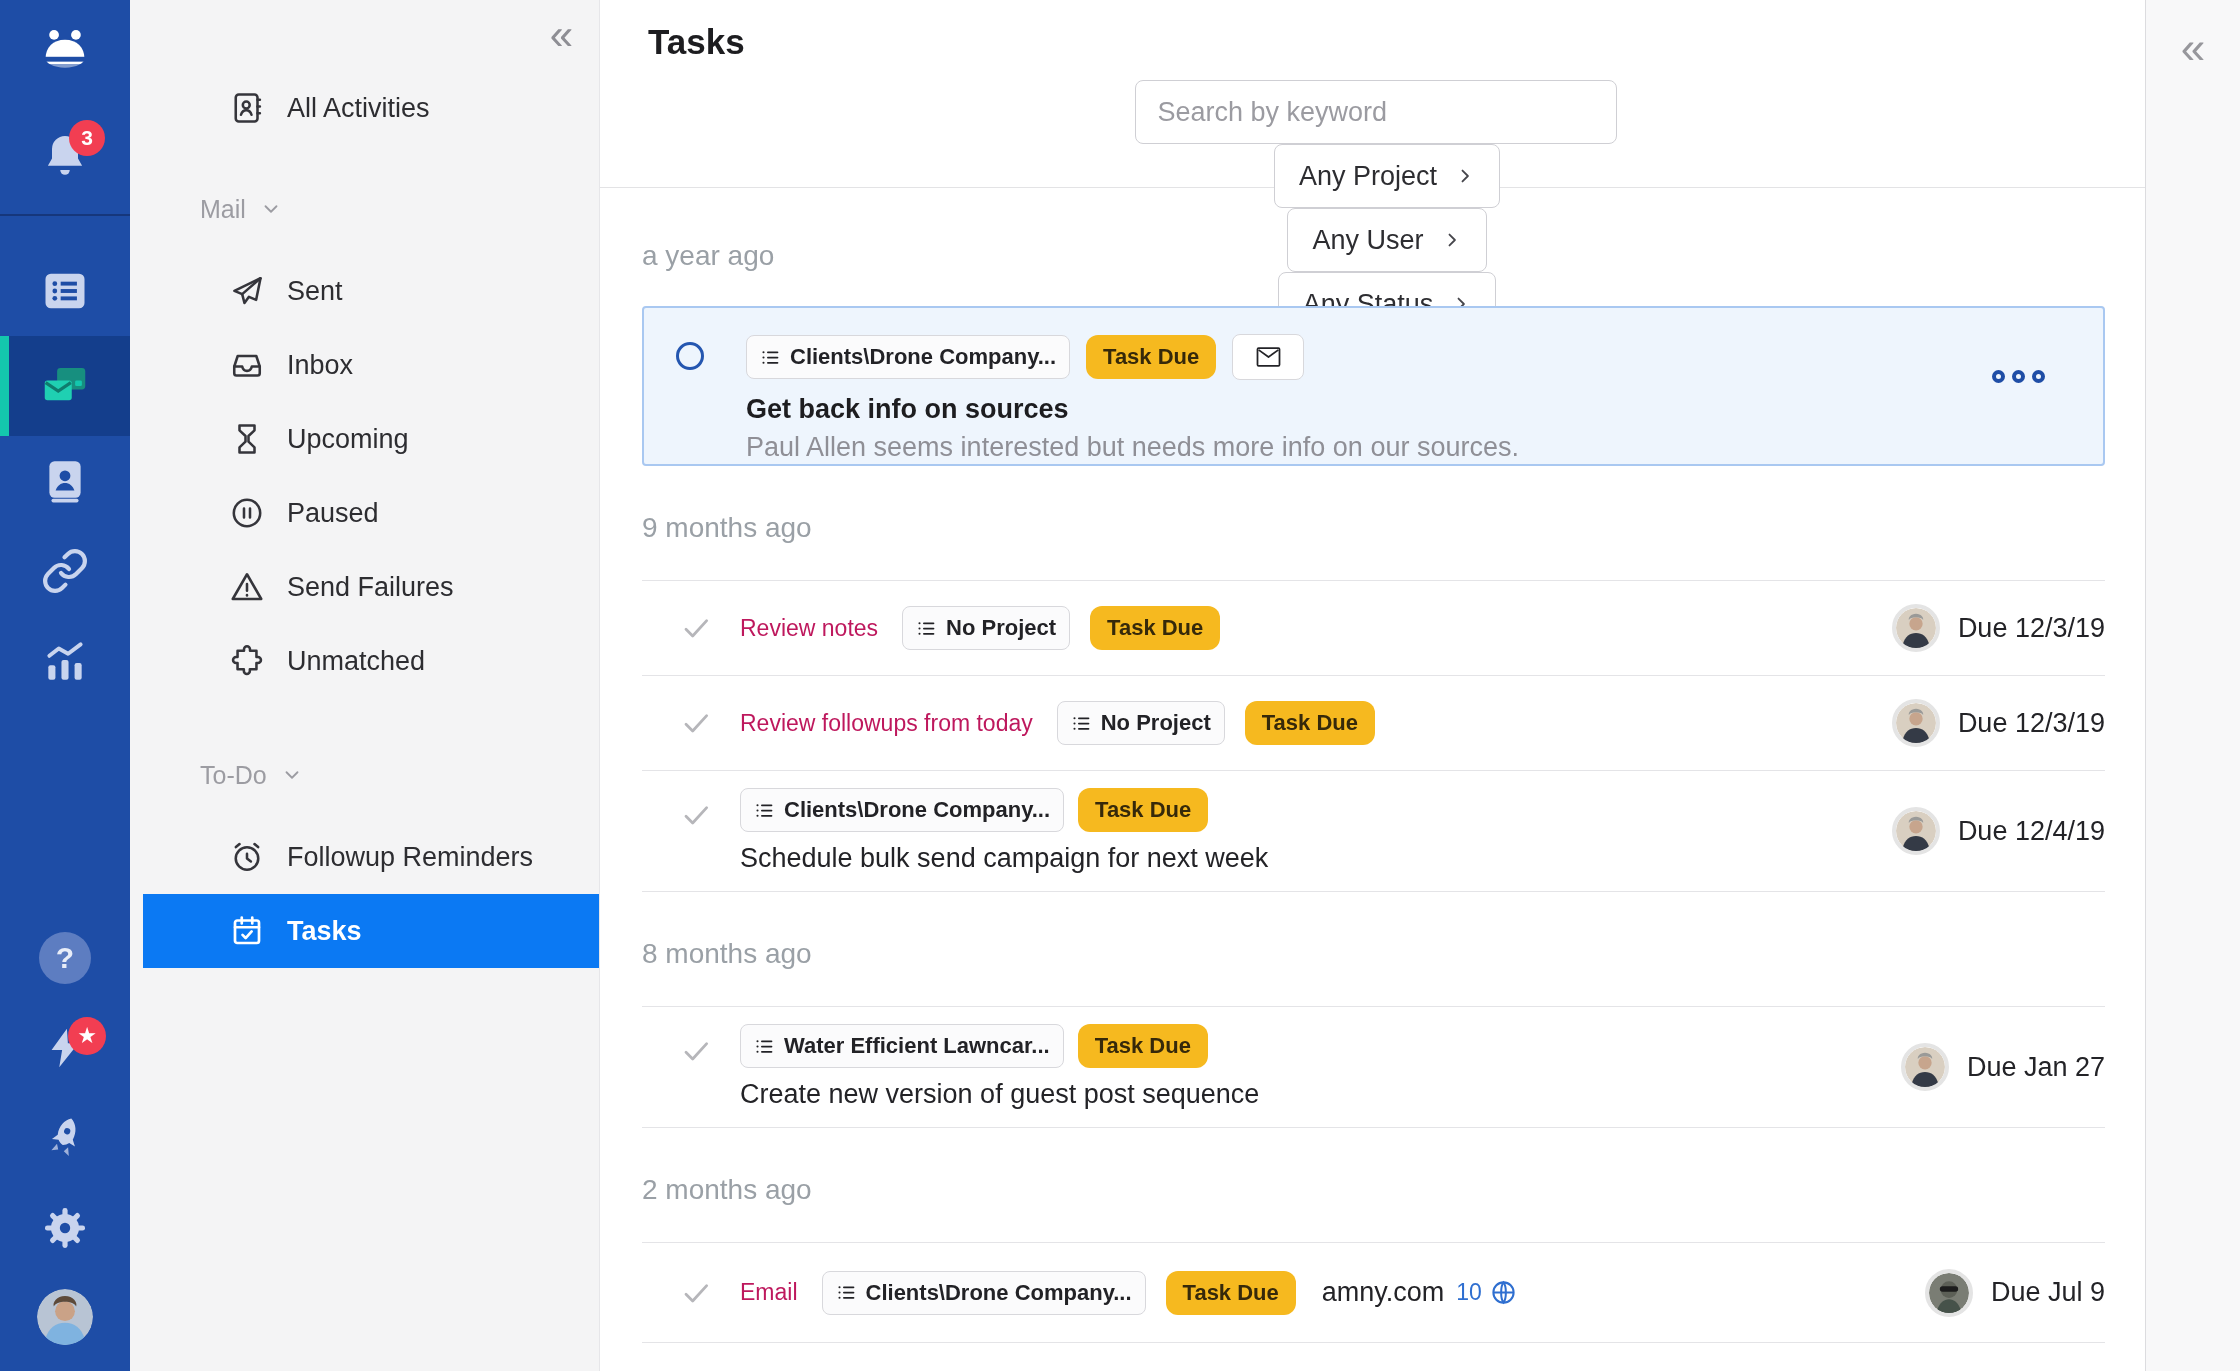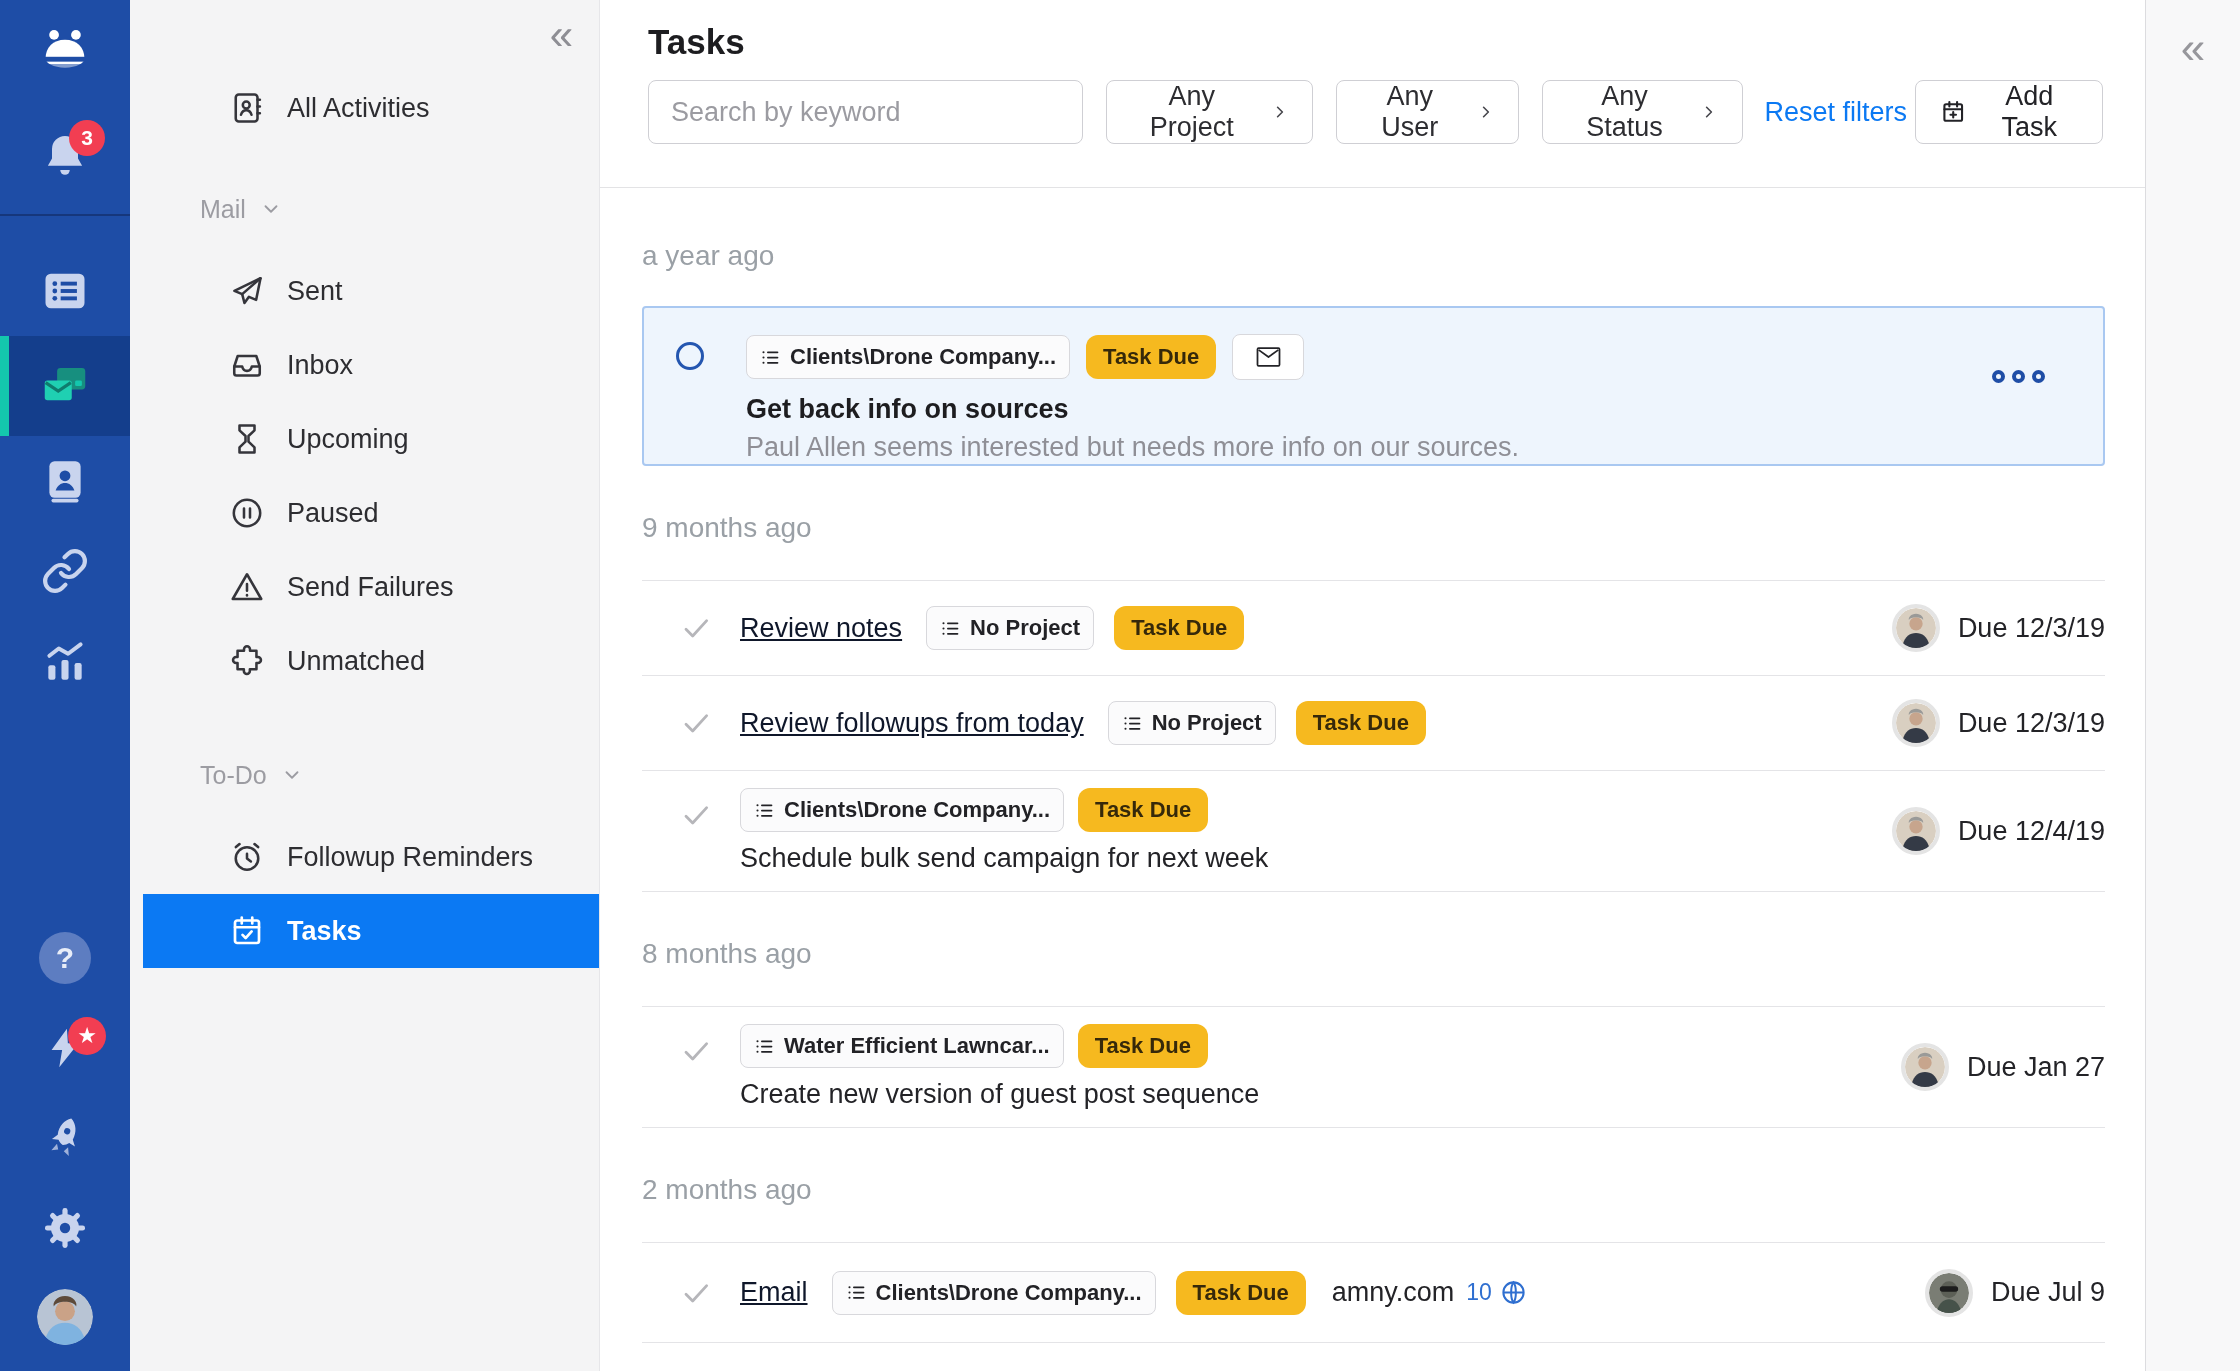--- a/index.html
+++ b/index.html
@@ -45,21 +45,21 @@
 
   
   .strip { position:absolute; right:0; top:0; width:95px; height:1371px; background:#f8f8f9;
     border-left:1px solid #dcdcdf; }
   .strip-collapse { display:block; text-align:center; margin-top:26px; font-size:44px; color:#97979c; cursor:pointer; line-height:1; }
 
   
   .main { position:absolute; left:600px; top:0; width:1545px; height:1371px; background:#fff; }
   .main-header { height:188px; border-bottom:1px solid #e3e3e5; padding:22px 42px 0 48px; }
   .page-title { font-size:35px; font-weight:bold; color:#1d1d20; }
-  .toolbar { display:flex; align-items:center; margin-top:18px; }
+  .toolbar { display:flex; align-items:center; margin-top:18px;flex-direction:column; }
   .search-input { width:482px; height:64px; border:1px solid #cfcfd4; border-radius:8px;
     padding:0 22px; font-size:27px; color:#2d2d31; background:#fff;
     font-family:"Liberation Sans","DejaVu Sans",sans-serif; }
   .search-input::placeholder { color:#9b9ba1; }
   .filter-btn { height:64px; margin-left:23px; padding:0 24px; background:#fff;
     border:1px solid #cfcfd4; border-radius:8px; display:flex; align-items:center;
     font-size:27px; color:#2d2d31; cursor:pointer; }
   .filter-btn svg { margin-left:18px; }
   .reset-link { margin-left:22px; font-size:27px; color:var(--accent-blue,#0b79f3); cursor:pointer; white-space:nowrap; }
   .add-task-btn { height:64px; margin-left:8px; padding:0 24px; background:#fff;
@@ -90,21 +90,21 @@
     display:inline-flex; align-items:center; padding:0 17px; font-size:22px; font-weight:bold; color:#36290a; }
   .env-btn { width:72px; height:46px; background:#fff; border:1px solid #d8d8dc; border-radius:8px;
     display:inline-flex; align-items:center; justify-content:center; cursor:pointer; }
 
   
   .rows { margin-top:36px; border-top:1px solid #e4e4e7; }
   .task-row { display:flex; align-items:center; border-bottom:1px solid #e4e4e7; padding-left:38px; }
   .task-row.h1 { height:95px; }
   .task-row.h2 { height:121px; }
   .row-check { width:32px; height:32px; flex:none; margin-right:28px; cursor:pointer; }
-  .row-title { font-size:27px; color:#0f172a; margin-right:24px; white-space:nowrap;text-decoration:underline; }
+  .row-title { font-size:23px; color:#be185d; margin-right:24px; white-space:nowrap; }
   .row-col .chip-row { gap:14px; }
   .row-desc { margin-top:11px; font-size:27px; color:#232327; }
   .row-right { margin-left:auto; display:flex; align-items:center; gap:18px; }
   .avatar { width:48px; height:48px; border-radius:50%; border:4px solid #e4e4e4; overflow:hidden; flex:none; }
   .avatar svg { display:block; width:100%; height:100%; }
   .due { font-size:27px; color:#232327; white-space:nowrap; }
   .domain { font-size:27px; color:#232327; margin-left:4px; }
   .link-count { font-size:23px; color:#2f6fd0; margin-left:12px; }
   .globe { margin-left:8px; display:flex; cursor:pointer; }
 </style>

